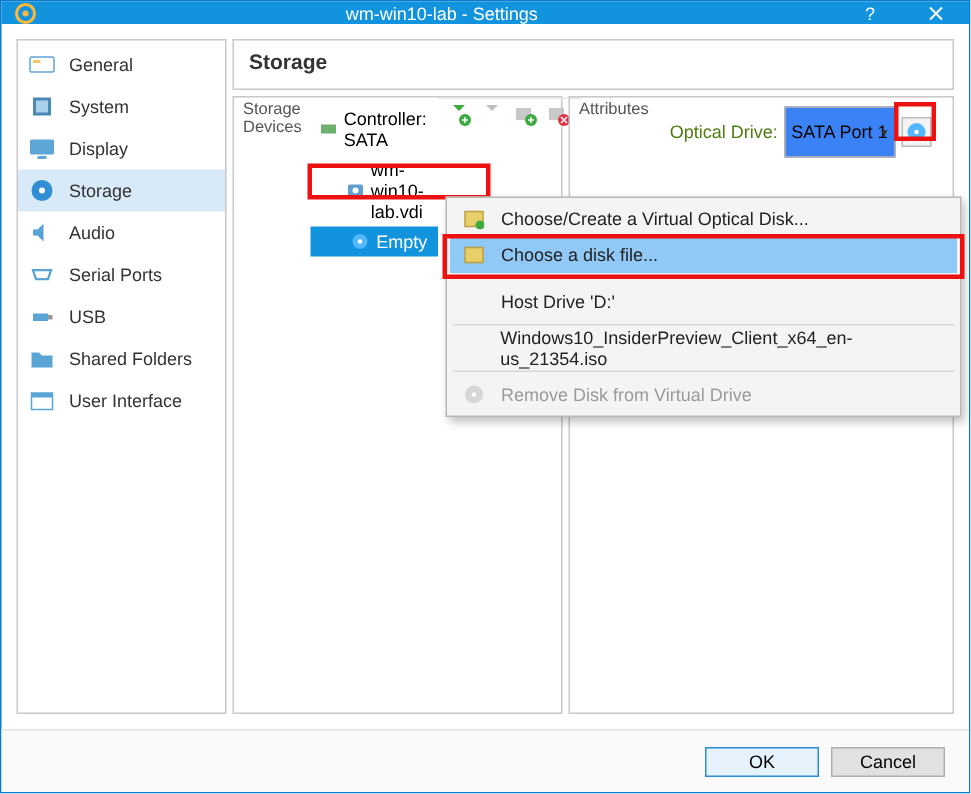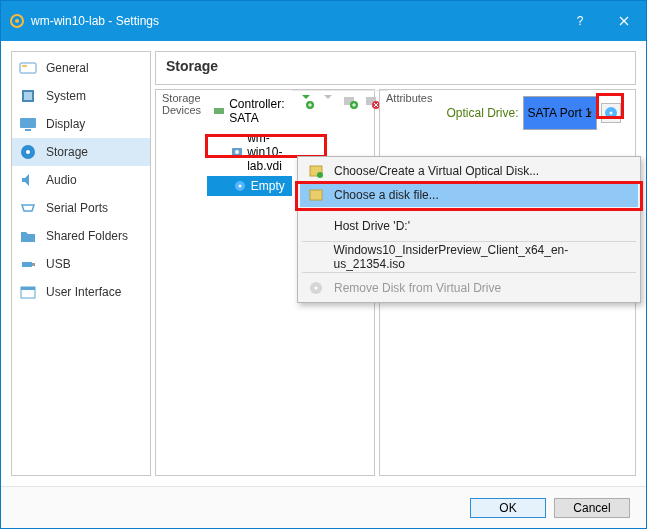--- a/index.html
+++ b/index.html
@@ -1,18 +1,18 @@
 <!DOCTYPE html>
 <html><head>
 <meta charset="utf-8">
 <style>
 * { box-sizing: border-box; font-family: "Segoe UI", Tahoma, sans-serif; font-size: 12px; }
 body { margin: 0; background: #fff; }
 .window { width: 647px; height: 529px; border: 1px solid #0a7bcb; display: flex; flex-direction: column; background: #fff; }
-.titlebar { height: 40px; background: #1293de; color: #fff; display: flex; align-items: center; padding: 0 0 0 8px; }
+.titlebar { height: 15px; background: #1293de; color: #fff; display: flex; align-items: center; padding: 0 0 0 8px; text-align: center; }
 .titlebar .gear { width: 16px; height: 16px; margin-right: 6px; }
 .titlebar .title { flex: 1; font-size: 12px; }
 .titlebar .tbtn { width: 44px; height: 30px; display: flex; align-items: center; justify-content: center; color: #fff; }
 .client { flex: 1; display: flex; padding: 10px; gap: 4px; position: relative; }
 .sidebar { width: 140px; border: 1px solid #c8c8c8; background: #fff; padding: 2px 0; }
 .sb-item { display: flex; align-items: center; gap: 8px; padding: 6px 6px; color: #333; cursor: pointer; }
 .sb-item.selected { background: #d8eaf8; }
 .sb-icon { width: 20px; height: 16px; display: flex; align-items: center; justify-content: center; }
 .mainarea { flex: 1; display: flex; flex-direction: column; }
 .header-box { border: 1px solid #c8c8c8; height: 34px; padding: 6px 10px; font-weight: 600; font-size: 14px; color: #333; margin-bottom: 4px; }
@@ -117,34 +117,34 @@
       <div class="sb-item">
         <span class="sb-icon">
             <svg width="16" height="14" viewBox="0 0 16 14">
               <path d="M2 4h12l-2 6H4z" fill="none" stroke="#5aa4d6" stroke-width="1.5"></path>
             </svg>
           </span>
         <span>Serial Ports</span>
       </div>
       <div class="sb-item">
         <span class="sb-icon">
-            <svg width="16" height="13" viewBox="0 0 16 13">
-              <path d="M1 2h5l2 2h7v8H1z" fill="#5aa4d6"></path>
-            </svg>
-          </span>
-        <span>Shared Folders</span>
-      </div>
-      <div class="sb-item">
-        <span class="sb-icon">
             <svg width="16" height="14" viewBox="0 0 16 14">
               <rect x="2" y="5" width="10" height="5" fill="#5aa4d6"></rect>
               <rect x="12" y="6" width="3" height="3" fill="#999"></rect>
             </svg>
           </span>
         <span>USB</span>
+      </div>
+      <div class="sb-item">
+        <span class="sb-icon">
+            <svg width="16" height="13" viewBox="0 0 16 13">
+              <path d="M1 2h5l2 2h7v8H1z" fill="#5aa4d6"></path>
+            </svg>
+          </span>
+        <span>Shared Folders</span>
       </div>
       <div class="sb-item">
         <span class="sb-icon">
             <svg width="16" height="13" viewBox="0 0 16 13">
               <rect x="1" y="1" width="14" height="11" fill="#fff" stroke="#5aa4d6"></rect>
               <rect x="1" y="1" width="14" height="3" fill="#5aa4d6"></rect>
             </svg>
           </span>
         <span>User Interface</span>
       </div>

